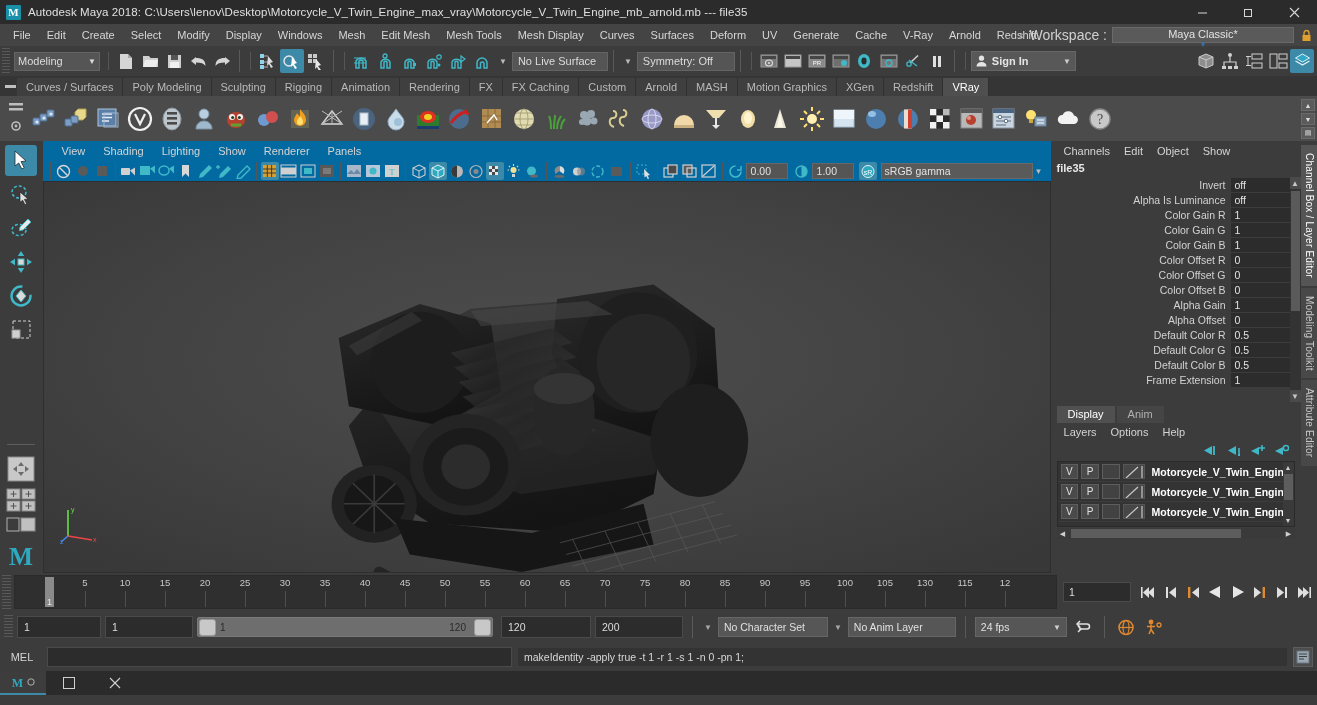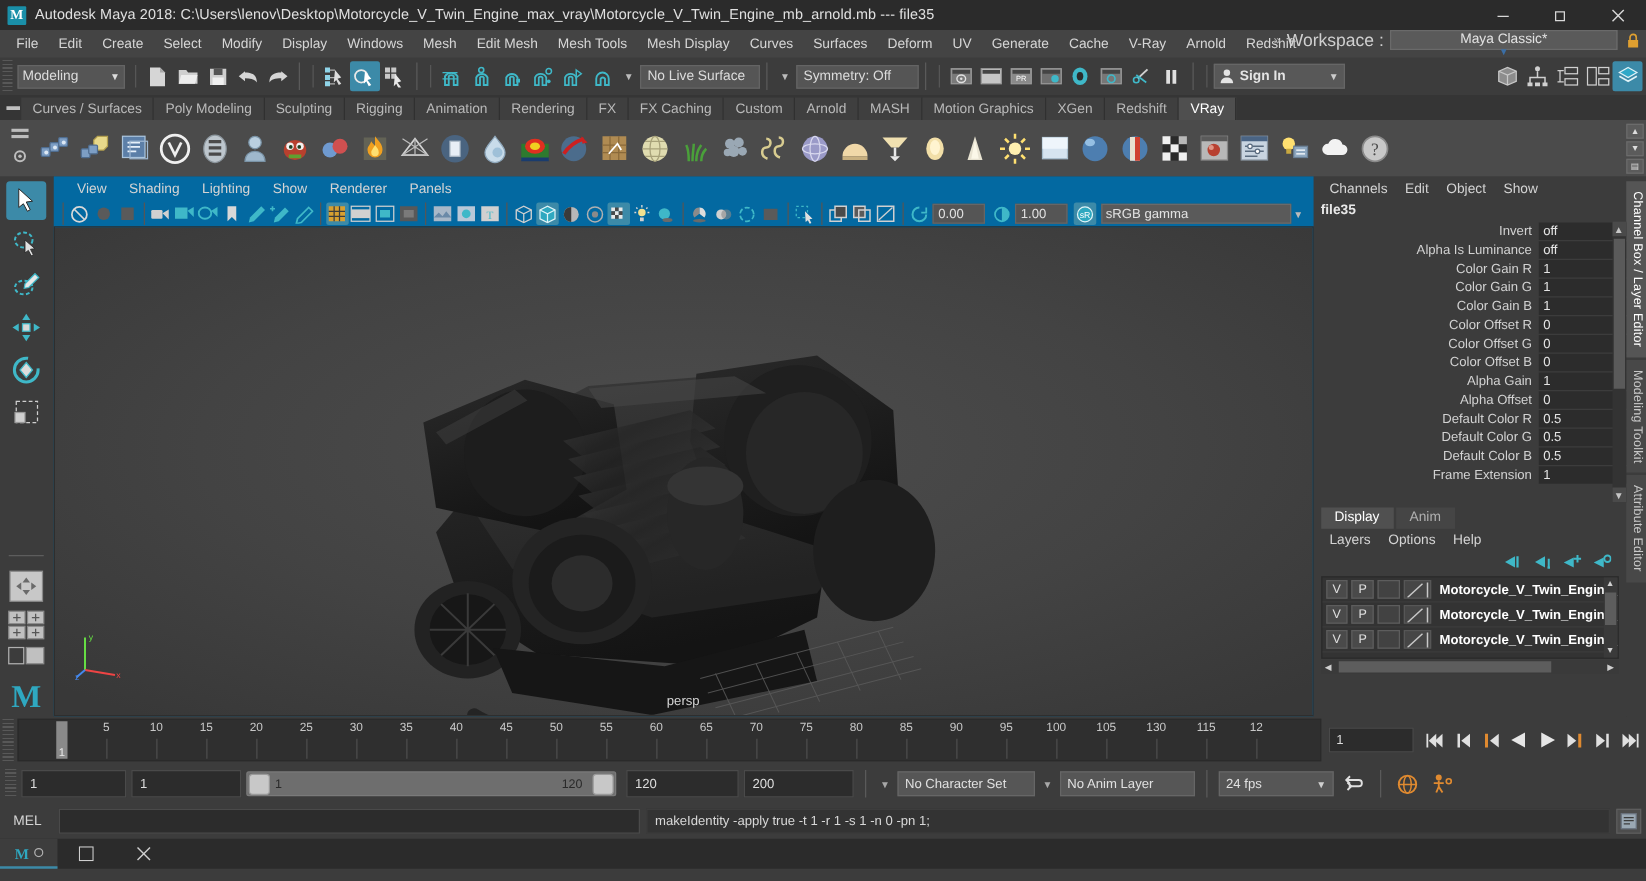--- a/index.html
+++ b/index.html
@@ -26,21 +26,21 @@
   .title-text { font-size:11.5px; color:#e0e0e0; white-space:nowrap; letter-spacing:0.1px;}
   .win-btns { position:absolute; right:0; top:0; height:24px; display:flex; }
   .win-btn {
     width:46px; height:24px; display:flex; align-items:center; justify-content:center;
     color:#d8d8d8; font-size:13px;
   }
   .win-btn svg { display:block; }
 
   
   .menubar {
-    height:22px; background:#444444; display:flex; align-items:flex-start;
+    height:22px; background:#444444; display:flex; align-items:center;
     padding-left:5px; position:relative;
   }
   .menu-item { padding:0 8px; font-size:11px; color:#d6d6d6; line-height:22px; white-space:nowrap;}
   .ws-wrap { position:absolute; right:4px; display:flex; align-items:center; gap:5px; }
   .ws-chev { color:#b0b0b0; font-size:10px; }
   .ws-label { font-size:14px; color:#d0d0d0; }
   .ws-combo {
     width:182px; height:16px; background:#5a5a5a; border:1px solid #6a6a6a;
     display:flex; align-items:center; justify-content:space-between;
     padding:0 3px; font-size:11px; color:#e2e2e2;flex-direction:column;
@@ -1227,21 +1227,20 @@
       <div class="axis-gizmo">
         <svg width="40" height="40" viewBox="0 0 40 40">
           <line x1="8" y1="32" x2="8" y2="6" stroke="#66dd44" stroke-width="1.6"></line>
           <text x="11" y="8" font-size="7" fill="#66dd44" font-family="sans-serif">y</text>
           <line x1="8" y1="32" x2="32" y2="36" stroke="#ee4444" stroke-width="1.6"></line>
           <text x="33" y="38" font-size="7" fill="#ee4444" font-family="sans-serif">x</text>
           <line x1="8" y1="32" x2="1" y2="38" stroke="#4488ee" stroke-width="1.6"></line>
           <text x="0" y="40" font-size="7" fill="#4488ee" font-family="sans-serif">z</text>
         </svg>
       </div>
-      <div class="persp-label">persp</div>
     </div>
   </div>
 
   <div class="rightpanel">
     <div class="cb-menubar">
       <div class="cb-menu">Channels</div>
       <div class="cb-menu">Edit</div>
       <div class="cb-menu">Object</div>
       <div class="cb-menu">Show</div>
     </div>

